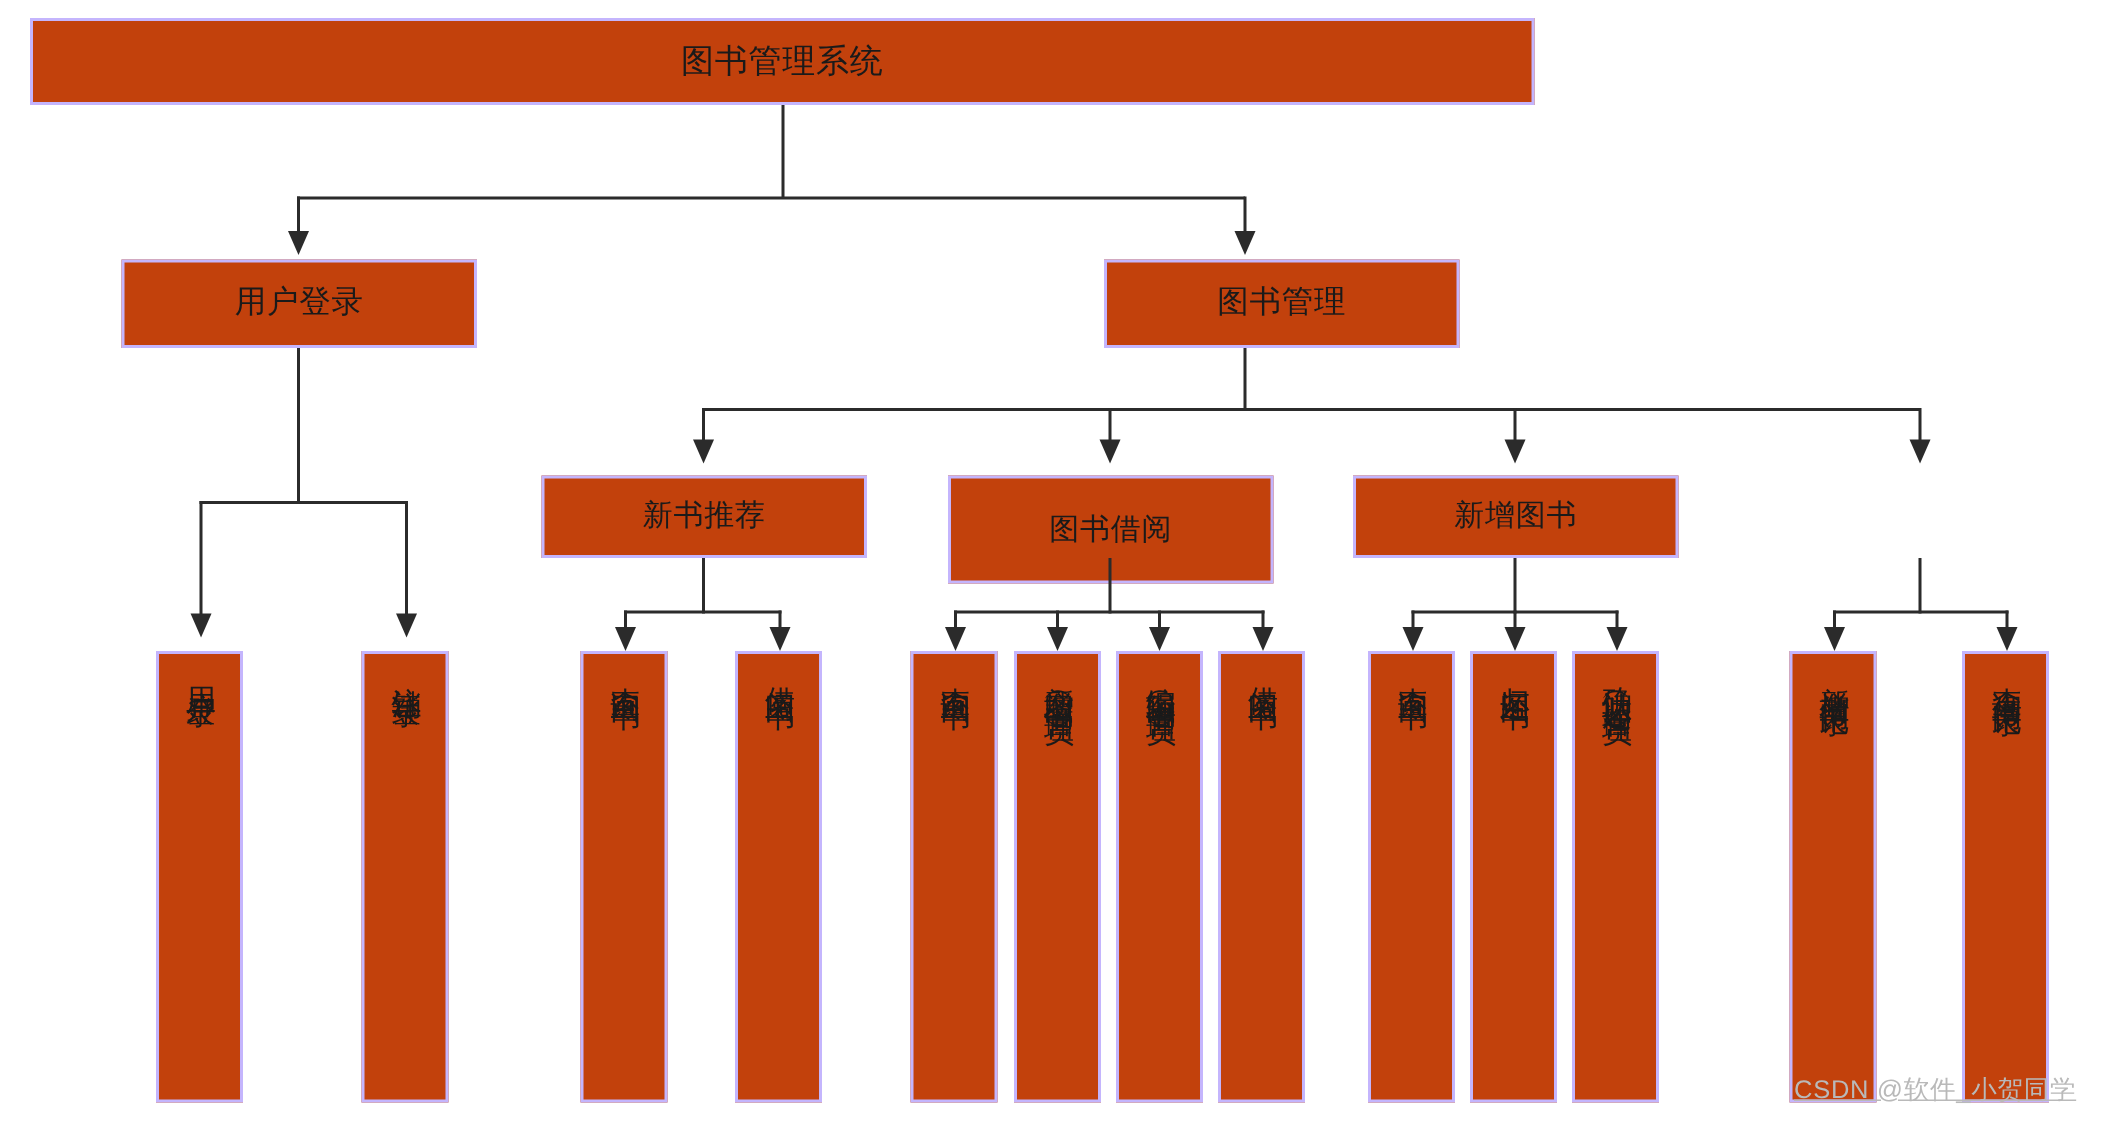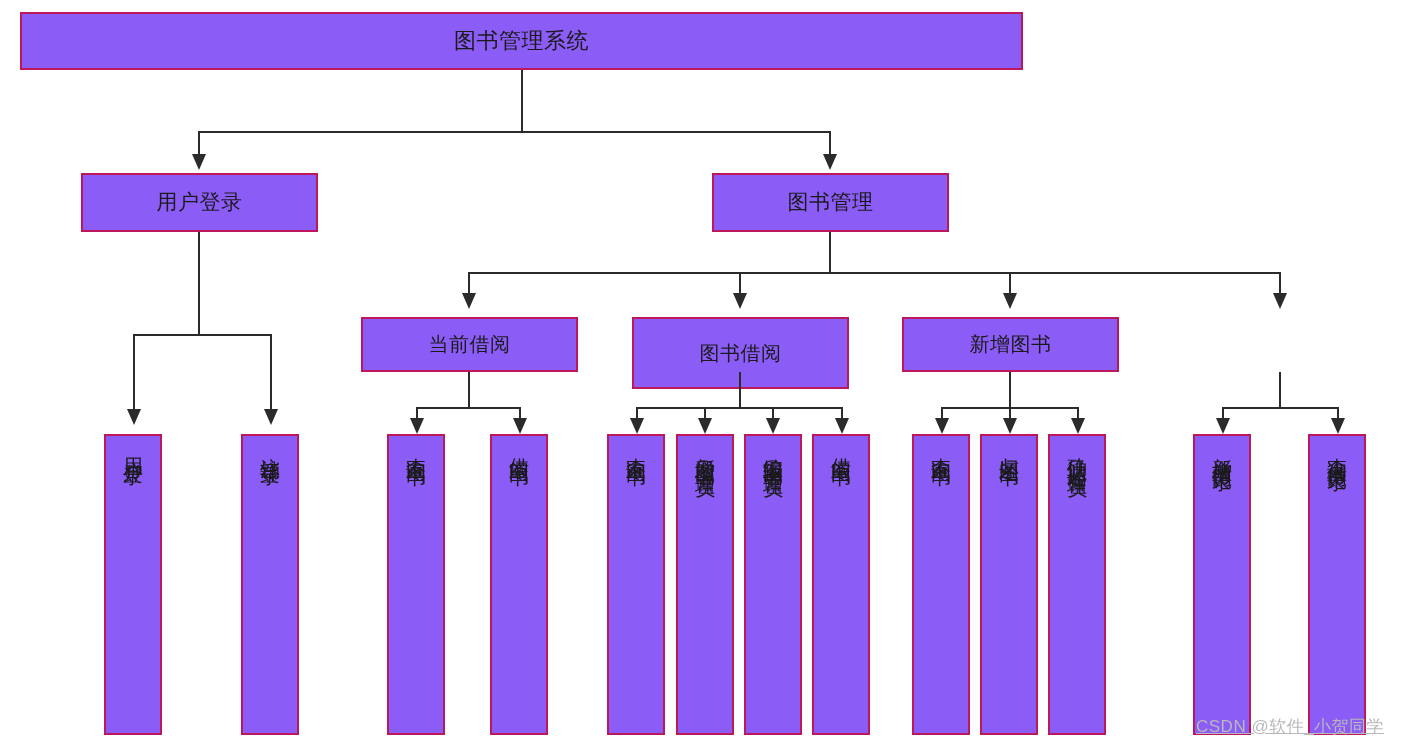--- a/index.html
+++ b/index.html
@@ -15,22 +15,22 @@
     width: 1405px;
     height: 747px;
     background: #ffffff;
     overflow: hidden;
   }
 
   
   .node {
     position: absolute;
     box-sizing: border-box;
-    border: 2px solid #be185d;
-    background: #8b5cf6;
+    border: 2px solid #c4b5fd;
+    background: #c2410c;
     color: #1a1a1a;
     display: flex;
     align-items: center;
     justify-content: center;
     text-align: center;
     font-size: 21px;
     line-height: 1.15;
     letter-spacing: 0.5px;
   }
   .node.root      { font-size: 22px; }
@@ -96,21 +96,21 @@
   <div class="vline" style="left:198px; top:131px; height:26px;"></div>
   <div class="arrow" style="left:192px; top:154px;"></div>
 
   <div class="vline" style="left:829px; top:131px; height:26px;"></div>
   <div class="arrow" style="left:823px; top:154px;"></div>
 
   <div class="node level1" style="left:81px; top:173px; width:237px; height:59px;">
     <span>用户登录</span>
   </div>
 
-  <div class="node level1" style="left:712px; top:173px; width:237px; height:59px;">
+  <div class="node level1" style="left:736px; top:173px; width:237px; height:59px;">
     <span>图书管理</span>
   </div>
 
   <div class="vline" style="left:198px; top:232px; height:103px;"></div>
   <div class="hline" style="left:133px; top:334px; width:139px;"></div>
   <div class="vline" style="left:133px; top:334px; height:78px;"></div>
   <div class="arrow" style="left:127px; top:409px;"></div>
   <div class="vline" style="left:270px; top:334px; height:78px;"></div>
   <div class="arrow" style="left:264px; top:409px;"></div>
 
@@ -120,21 +120,21 @@
   <div class="vline" style="left:468px; top:272px; height:24px;"></div>
   <div class="arrow" style="left:462px; top:293px;"></div>
   <div class="vline" style="left:739px; top:272px; height:24px;"></div>
   <div class="arrow" style="left:733px; top:293px;"></div>
   <div class="vline" style="left:1009px; top:272px; height:24px;"></div>
   <div class="arrow" style="left:1003px; top:293px;"></div>
   <div class="vline" style="left:1279px; top:272px; height:24px;"></div>
   <div class="arrow" style="left:1273px; top:293px;"></div>
 
   <div class="node level2" style="left:361px; top:317px; width:217px; height:55px;">
-    <span>当前借阅</span>
+    <span>新书推荐</span>
   </div>
   <div class="node level2" style="left:632px; top:317px; width:217px; height:72px;">
     <span>图书借阅</span>
   </div>
   <div class="node level2" style="left:902px; top:317px; width:217px; height:55px;">
     <span>新增图书</span>
   </div>
 
   <div class="vline" style="left:468px; top:372px; height:37px;"></div>
   <div class="hline" style="left:416px; top:407px; width:105px;"></div>

